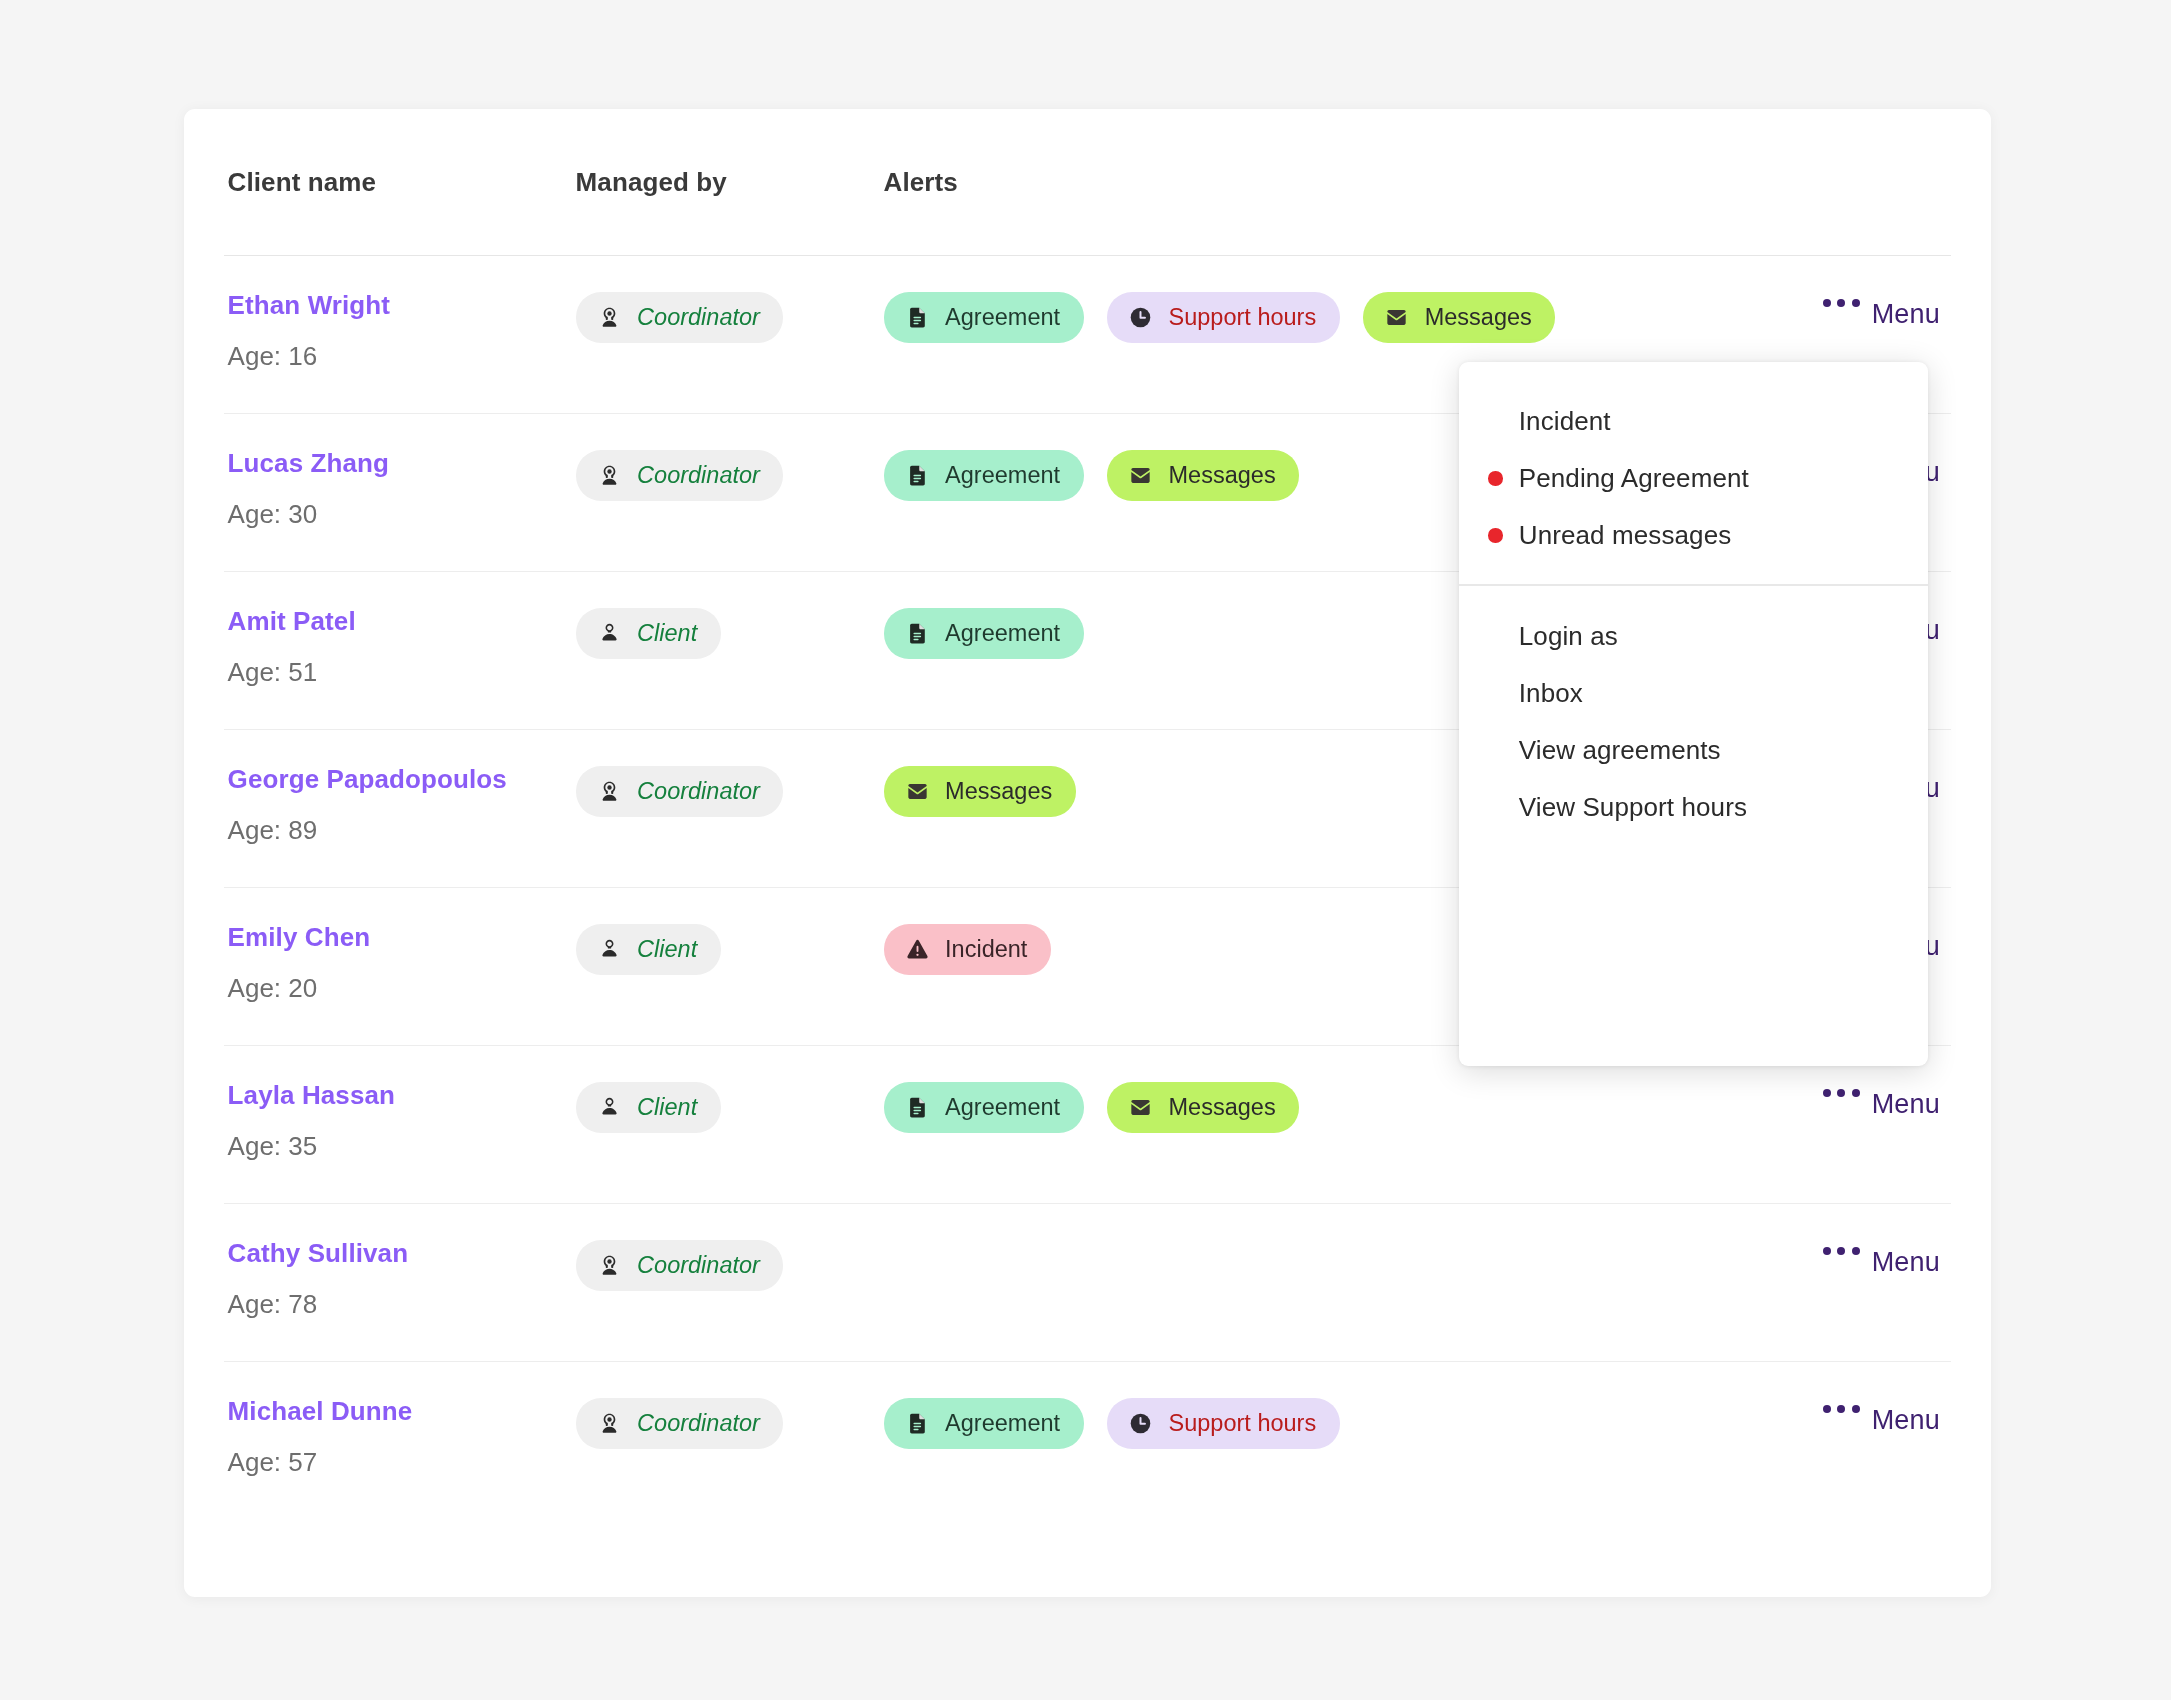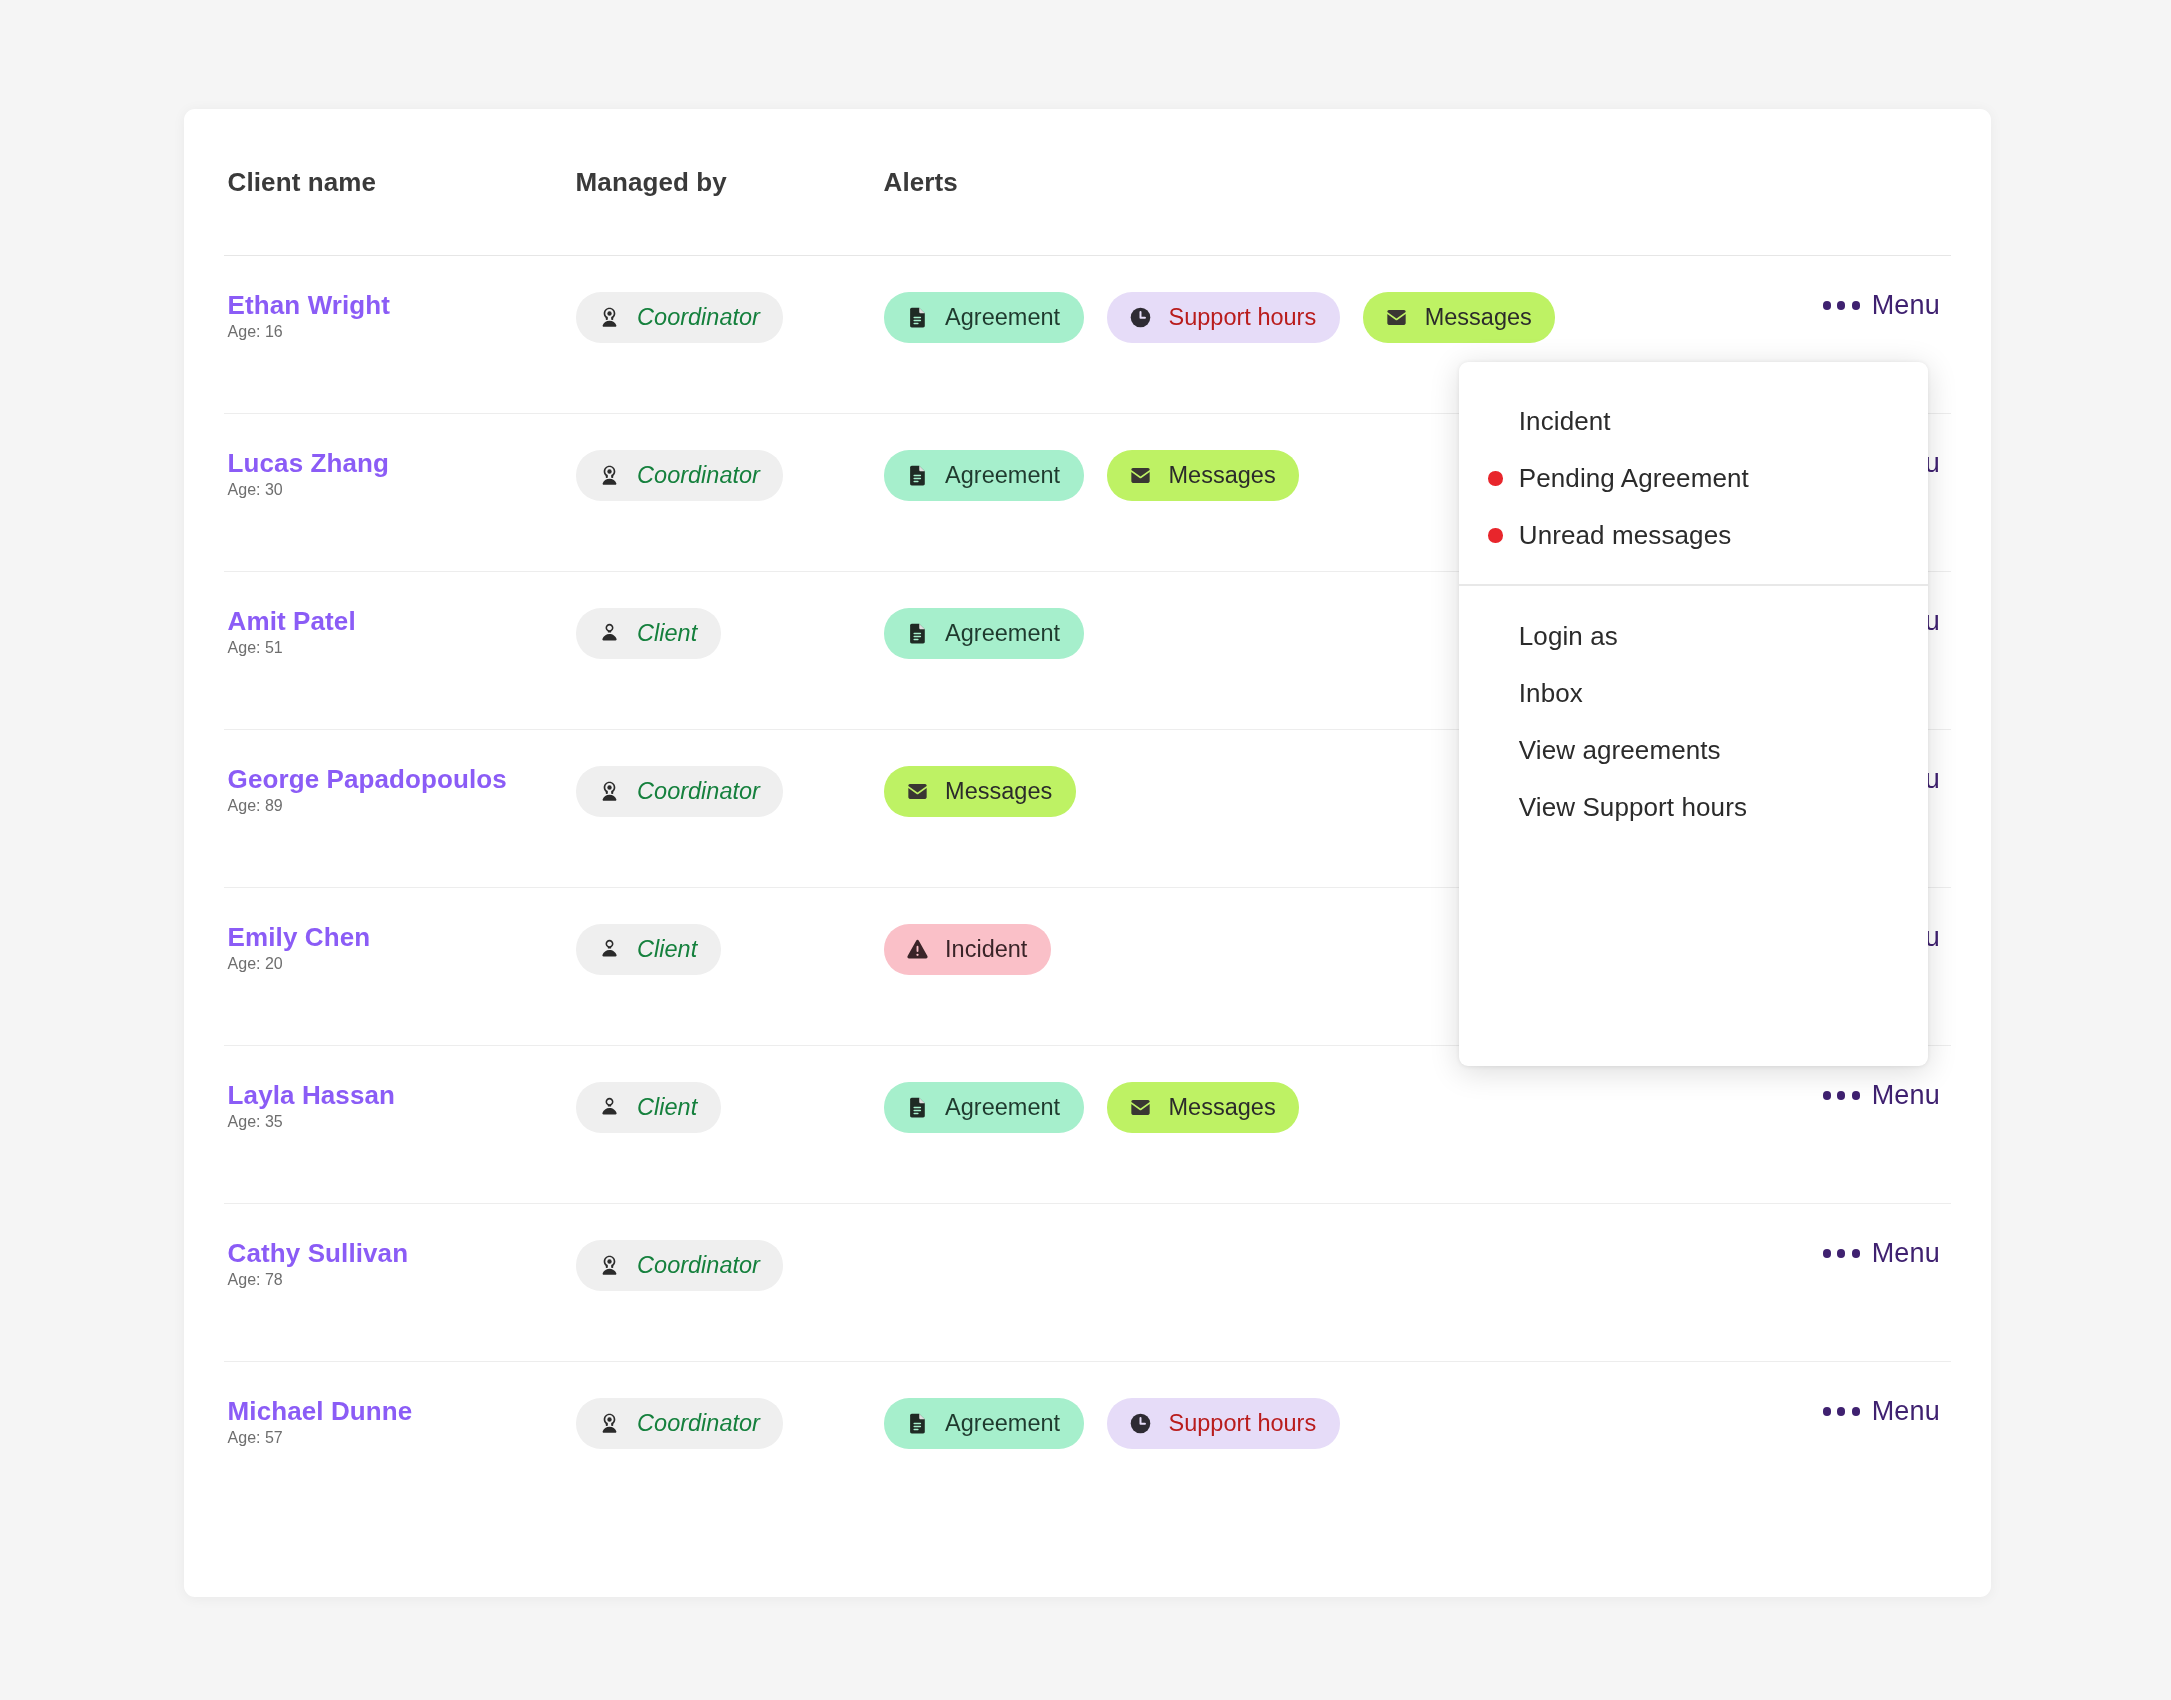--- a/index.html
+++ b/index.html
@@ -47,22 +47,22 @@
     padding-left: 3.6px;
   }
   .row:last-child { border-bottom: none; }
 
   .name-cell { width: 348px; flex: 0 0 348px; padding-right: 11px; }
   .client-name {
     font-size: 26px; font-weight: 700; color: #8b5cf6;
     line-height: 31px; letter-spacing: 0.1px;
   }
   .client-age {
-    margin-top: 2px;
-    font-size: 16px; color: #6E6E6E; font-weight: 400;
+    margin-top: 20px;
+    font-size: 26px; color: #6E6E6E; font-weight: 400;
   }
 
   .mgr-cell { width: 308px; flex: 0 0 308px; padding-top: 1.8px; }
   .alerts-cell { flex: 1 1 auto; display: flex; align-items: flex-start; gap: 23.5px; padding-top: 1.8px; }
 
   
   .chip {
     display: inline-flex; align-items: center; gap: 14.5px;
     height: 51px; padding: 0 23.5px 0 20px;
     border-radius: 25px;
@@ -73,22 +73,22 @@
   .chip .ic svg { display: block; }
 
   .chip-gray      { background: #EFEFEF; color: #15803d; font-style: italic; }
   .chip-green     { background: #A6EFCC; color: #1F3A2E; }
   .chip-lavender  { background: #E6DCF8; color: #b91c1c; }
   .chip-warm      { background: #bef264; color: #2B2B2B; }
   .chip-pink      { background: #FAC0C8; color: #3A2428; }
 
   
   .menu-cell {
-    position: absolute; right: 11px; top: 34px;
-    display: flex; align-items: center; gap: 12px;
+    position: absolute; right: 11px; top: 43px;
+    display: flex; align-items: flex-start; gap: 12px;
   }
   .dots { display: inline-flex; gap: 6.3px; align-items: center; }
   .dots i { width: 8.1px; height: 8.1px; border-radius: 50%; background: #3F2170; display: block; }
   .menu-label {
     font-size: 27px; color: #3F2170; font-weight: 400; letter-spacing: 0.2px;
     position: relative;
   }
 
   
   .dropdown {

